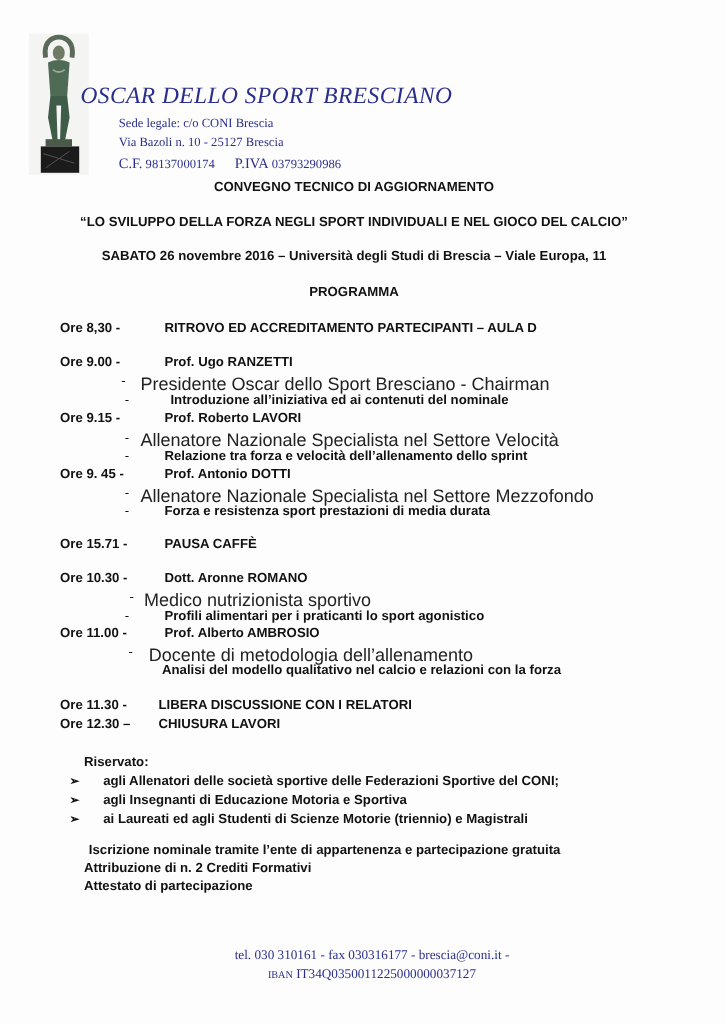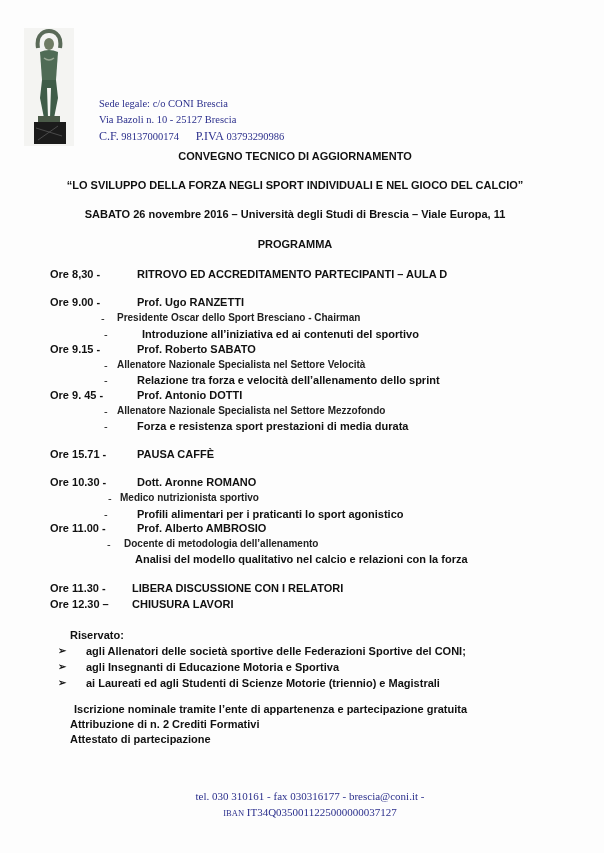--- a/index.html
+++ b/index.html
@@ -32,21 +32,21 @@
       position: absolute; left: 0; width: 590px; text-align: center;
       font-weight: bold; font-size: 11px; white-space: nowrap;
     }
     .c1 { top: 150px; }
     .c2 { top: 179px; }
     .c3 { top: 208px; }
     .c4 { top: 238px; }
 
     .row { position: absolute; font-size: 11px; white-space: nowrap; }
     .b { font-weight: bold; margin-left: 20px; }
-    .n { font-weight: bold; font-size: 10px; color: #222; }
+    .n { font-weight: normal; font-size: 15px; color: #222; }
     .time { position: absolute; left: 50px; font-weight: bold; font-size: 11px; white-space: nowrap; }
     .dash { position: absolute; font-size: 11px; }
 
     .bullets { position: absolute; left: 58px; font-size: 11px; font-weight: bold; }
     .bullet { position: relative; height: 16px; white-space: nowrap; }
     .bullet .arr { position: absolute; left: 0; top: 0; font-size: 10px; }
     .bullet .txt { position: absolute; left: 28px; top: 0; }
 
     .footer {
       position: absolute; left: 0; width: 604px; text-align: center;
@@ -67,20 +67,21 @@
     <ellipse cx="25" cy="16" rx="5" ry="6" fill="#6f7c64"></ellipse>
 
     <path d="M16 24 Q25 20 34 24 L32 52 Q25 56 18 52 Z" fill="#4f6b55"></path>
     <path d="M18 52 L16 70 L20 90 L24 90 L23 60 L27 60 L26 90 L30 90 L34 70 L32 52 Z" fill="#3f5c48"></path>
     <path d="M20 30 Q25 34 30 30" stroke="#9aa996" stroke-width="1.5" fill="none"></path>
 
     <rect x="14" y="88" width="22" height="6" fill="#4a5a48"></rect>
     <rect x="10" y="94" width="32" height="22" fill="#1b1b1b"></rect>
     <path d="M12 100 L38 108 M14 112 L34 98" stroke="#555" stroke-width="0.8"></path>
   </svg>
+  <div class="org-name">OSCAR DELLO SPORT BRESCIANO</div>
   <div class="org-line l1">Sede legale: c/o CONI Brescia</div>
   <div class="org-line l2">Via Bazoli n. 10 - 25127 Brescia</div>
   <div class="org-line l3">
     <span class="sc">C.F.</span>
     <span>98137000174</span><span class="gap"></span>
     <span class="sc">P.IVA</span>
     <span>03793290986</span>
   </div>
 </div>
 
@@ -92,24 +93,24 @@
 <div>
 
   <div class="time" style="top:268px">Ore 8,30  -</div>
   <div class="row b" style="left:117px;top:268px">RITROVO ED ACCREDITAMENTO PARTECIPANTI – AULA D</div>
 
   <div class="time" style="top:296px">Ore 9.00  -</div>
   <div class="row b" style="left:117px;top:296px">Prof. Ugo RANZETTI</div>
   <div class="dash" style="left:101px;top:312px">-</div>
   <div class="row n" style="left:117px;top:312px">Presidente Oscar dello Sport Bresciano - Chairman</div>
   <div class="dash" style="left:104px;top:328px">-</div>
-  <div class="row b" style="left:122px;top:328px">Introduzione all’iniziativa ed ai contenuti del sportivo</div>
+  <div class="row b" style="left:122px;top:328px">Introduzione all’iniziativa ed ai contenuti del nominale</div>
 
   <div class="time" style="top:343px">Ore 9.15  -</div>
-  <div class="row b" style="left:117px;top:343px">Prof. Roberto SABATO</div>
+  <div class="row b" style="left:117px;top:343px">Prof. Roberto LAVORI</div>
   <div class="dash" style="left:104px;top:359px">-</div>
   <div class="row n" style="left:117px;top:359px">Allenatore Nazionale  Specialista nel Settore Velocità</div>
   <div class="dash" style="left:104px;top:374px">-</div>
   <div class="row b" style="left:117px;top:374px">Relazione tra forza e velocità dell’allenamento dello sprint</div>
 
   <div class="time" style="top:389px">Ore 9. 45 -</div>
   <div class="row b" style="left:117px;top:389px">Prof. Antonio DOTTI</div>
   <div class="dash" style="left:104px;top:405px">-</div>
   <div class="row n" style="left:117px;top:405px">Allenatore Nazionale Specialista nel Settore Mezzofondo</div>
   <div class="dash" style="left:104px;top:420px">-</div>

